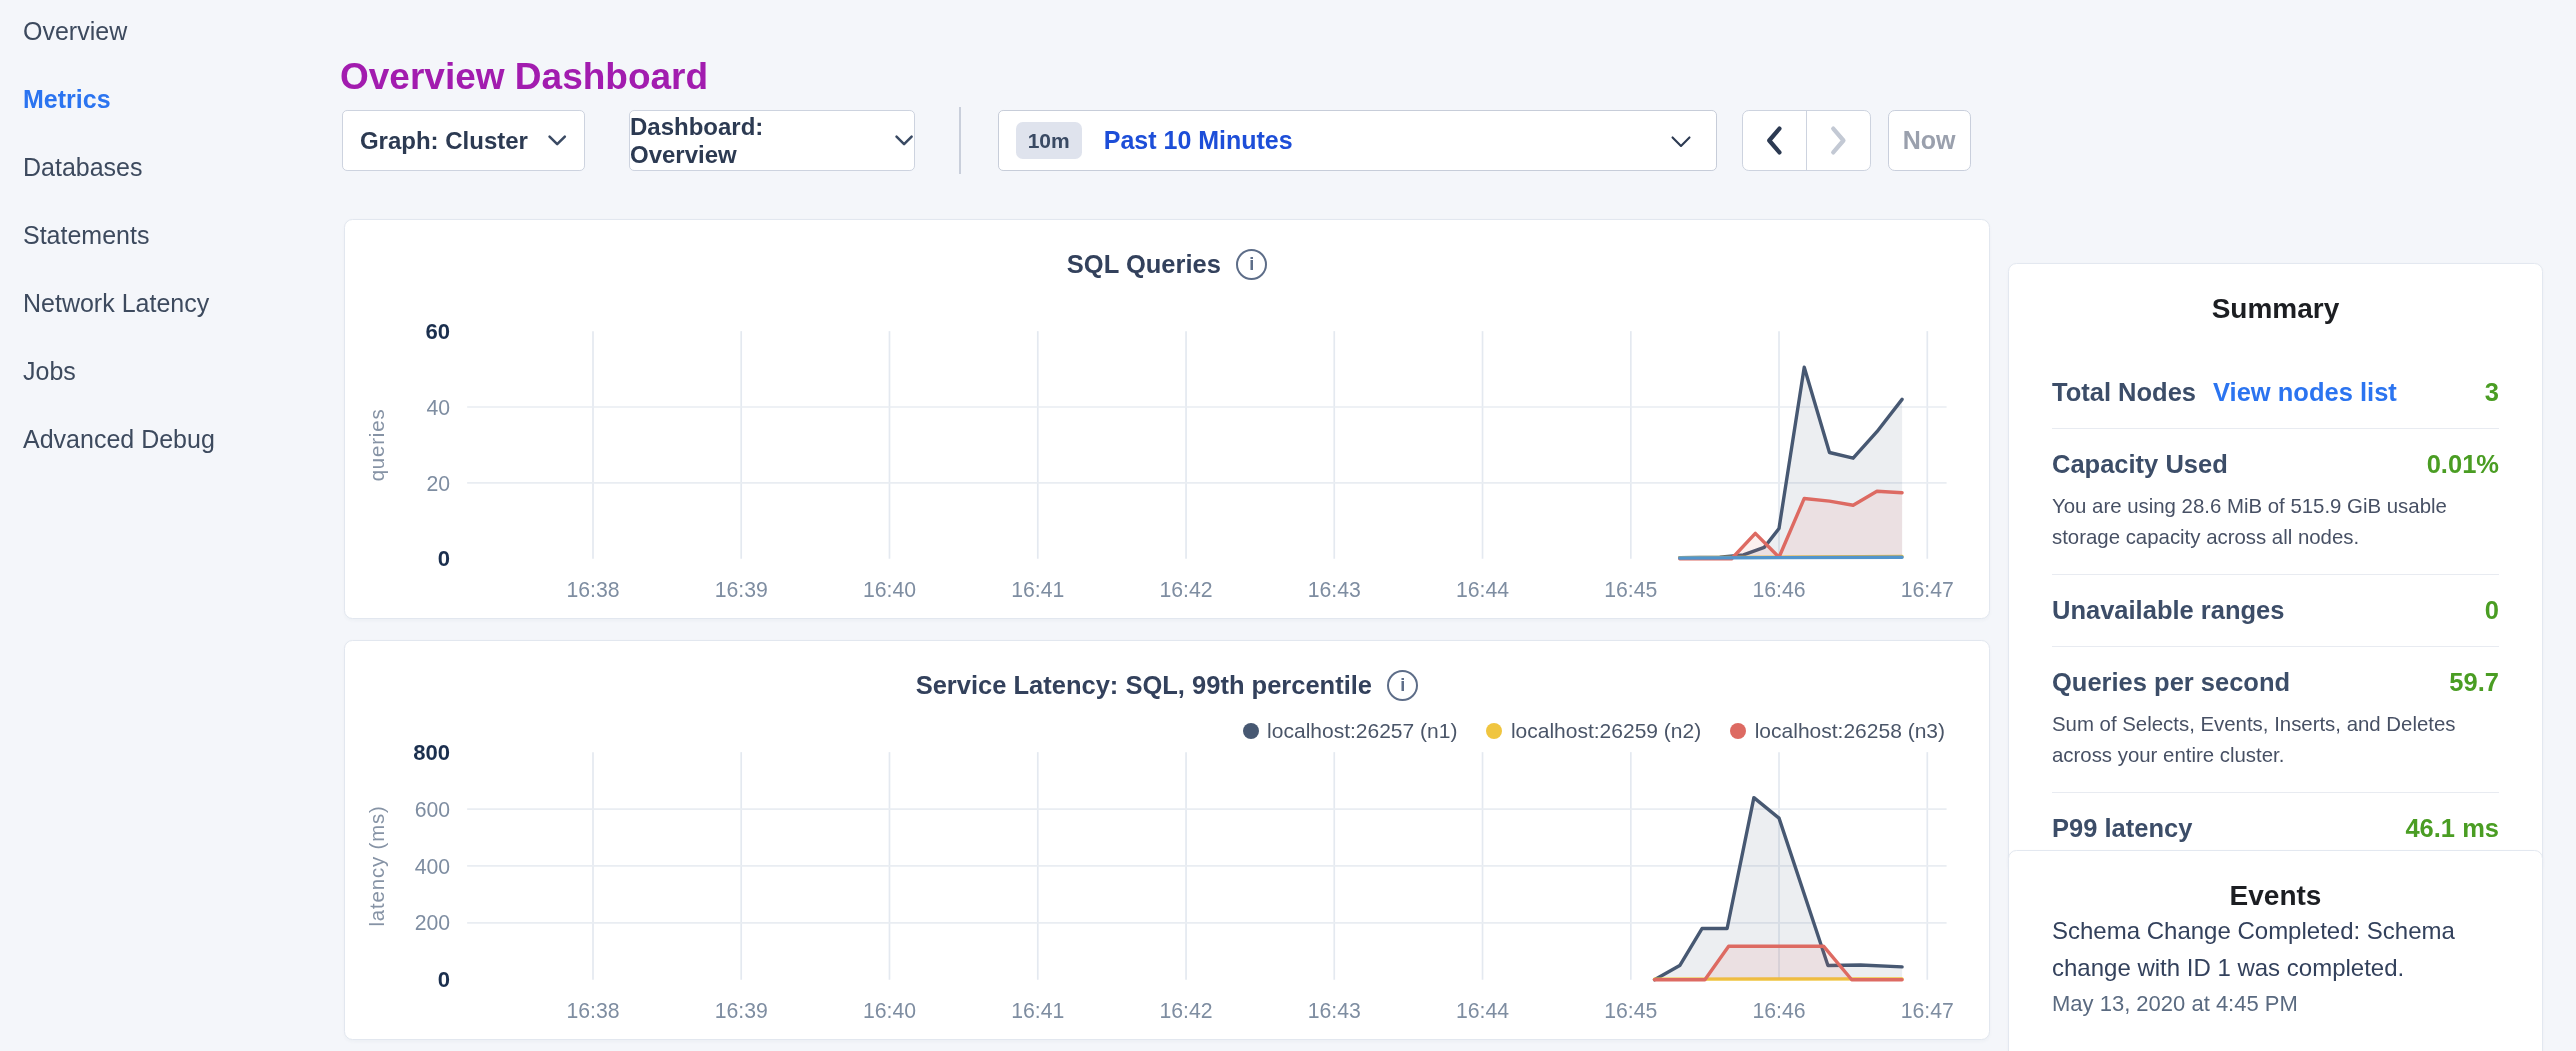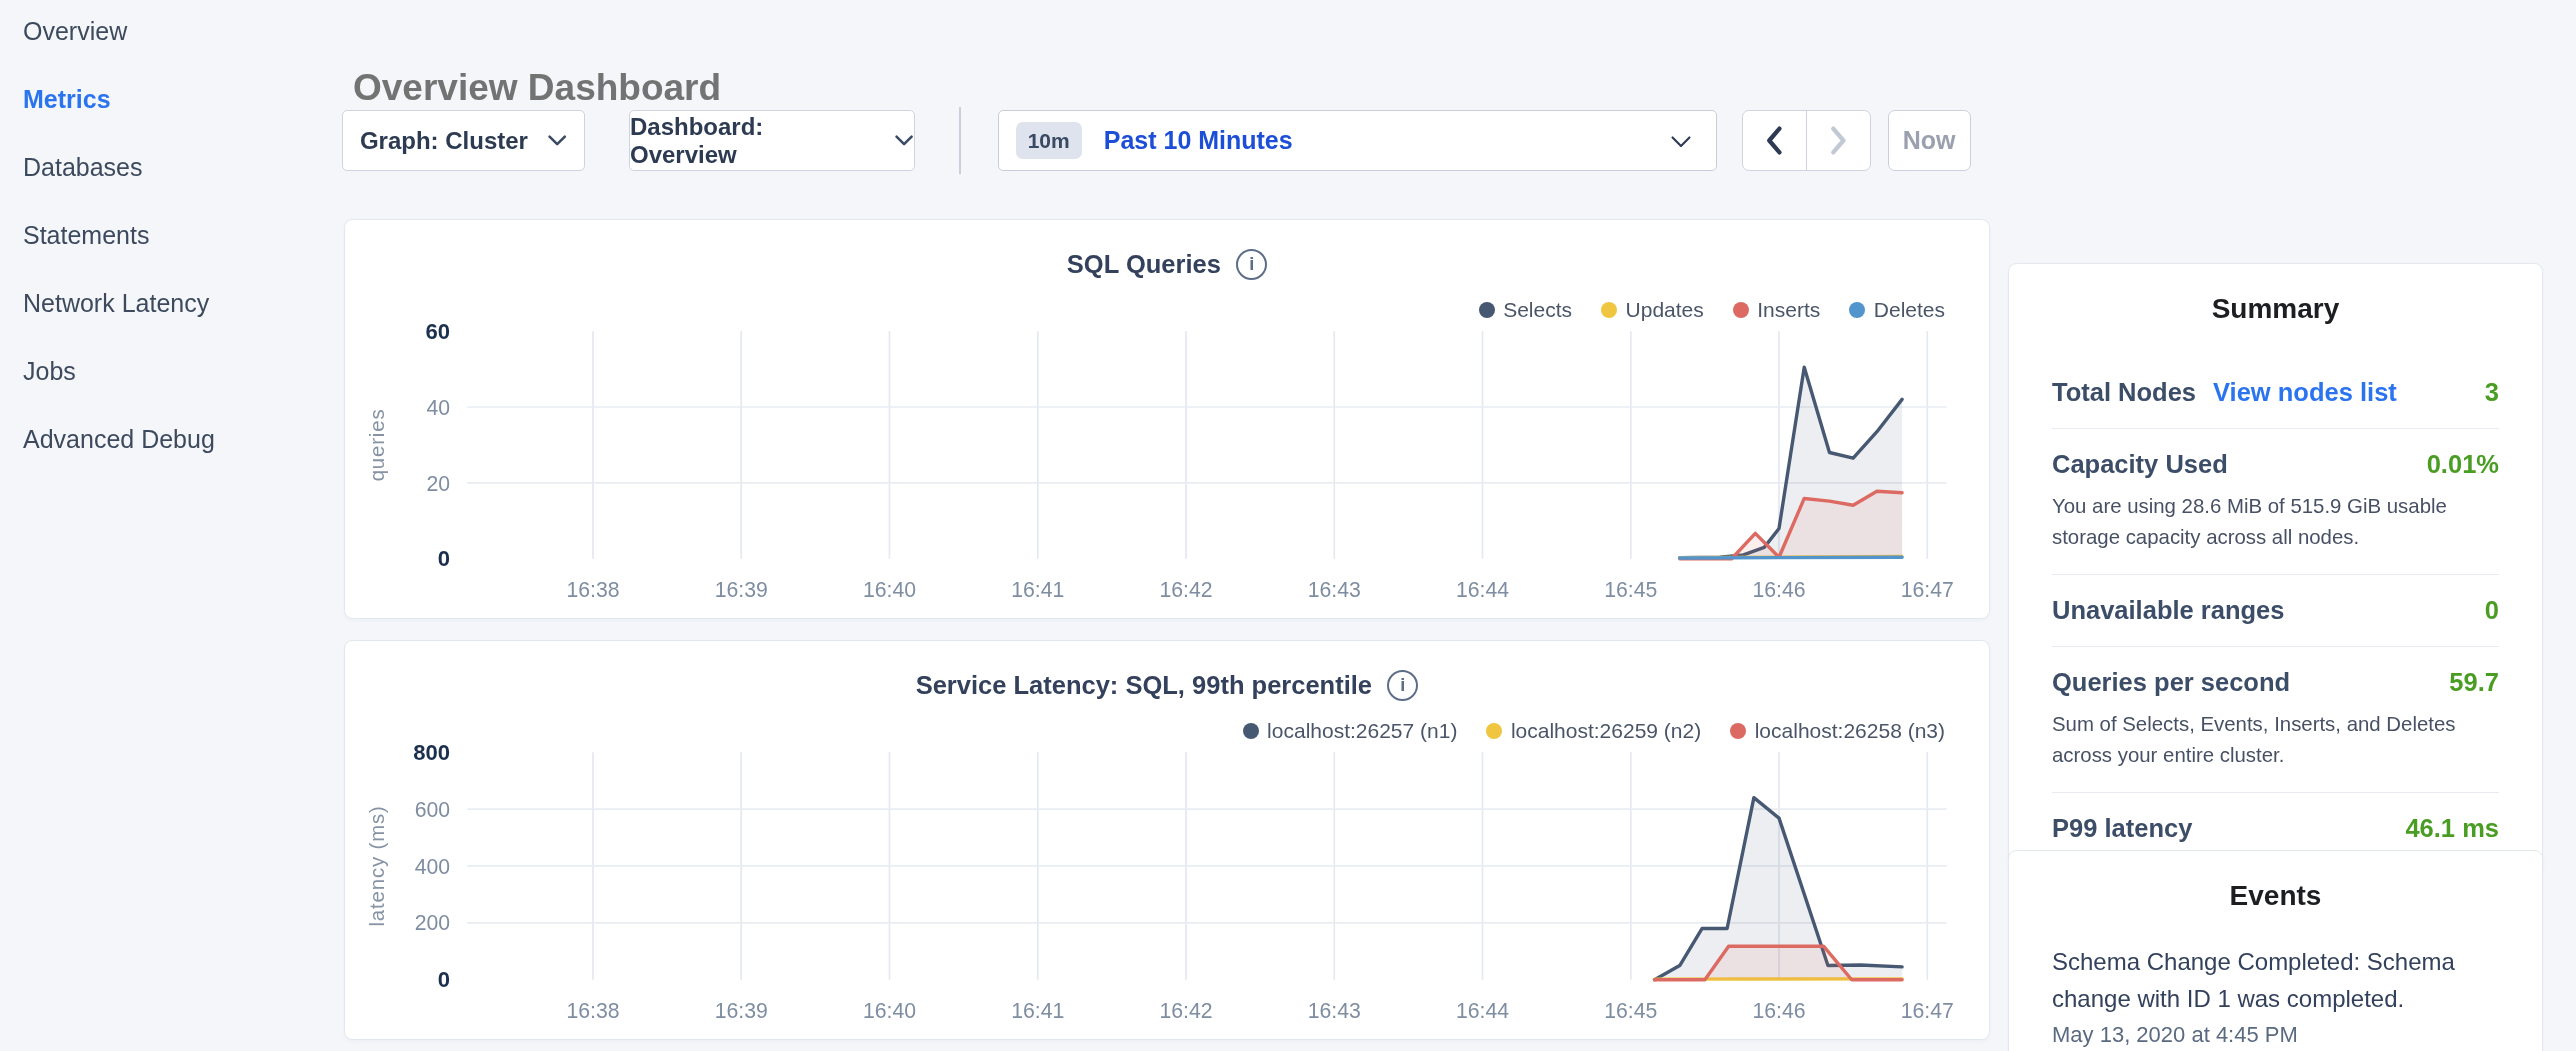--- a/index.html
+++ b/index.html
@@ -5,21 +5,21 @@
   html,body{margin:0;padding:0;}
   body{font-family:"Liberation Sans","DejaVu Sans",sans-serif;background:#f4f6fa;}
   #app{position:relative;width:2576px;height:1051px;background:#f4f6fa;overflow:hidden;}
 
   
   .sidebar{position:absolute;left:0;top:0;width:340px;height:1051px;padding-top:17px;box-sizing:border-box;}
   .nav-item{padding:0 0 0 23px;margin-bottom:39px;font-size:25px;line-height:29px;color:#3d4a5e;font-weight:500;cursor:pointer;}
   .nav-item.active{color:var(--accent-blue);font-weight:700;}
 
   
-  .page-title{position:absolute;left:340px;top:41px;font-size:37px;line-height:44px;font-weight:600;color:#737373;margin-left:13px;}
+  .page-title{position:absolute;left:340px;top:30px;font-size:37px;line-height:44px;font-weight:600;color:#a21caf;}
   .controls{position:absolute;left:342px;top:110px;height:61px;display:flex;align-items:stretch;}
   .dropdown{background:#fff;border:1.7px solid #cdd3df;border-radius:5.1px;display:flex;align-items:center;justify-content:center;gap:18.7px;font-size:24px;font-weight:700;color:#2c3a52;cursor:pointer;box-sizing:border-box;}
   .dd-graph{width:243px;}
   .dd-dashboard{width:286px;margin-left:44px;gap:20px;}
   .v-divider{width:1.7px;background:#c9cfdb;margin-left:44px;margin-top:-2.6px;margin-bottom:-2.6px;}
   .timepicker{width:719px;margin-left:37px;background:#fff;border:1.7px solid #c7cdd9;border-radius:5.1px;display:flex;align-items:center;box-sizing:border-box;cursor:pointer;position:relative;}
   .tw-badge{margin-left:17px;background:#dfe3ed;border-radius:6.8px;padding:6.8px 12px;font-size:21px;font-weight:700;color:#3a4a63;}
   .tw-label{margin-left:22px;font-size:25px;font-weight:700;color:#1d4ed8;}
   .tw-chevron{position:absolute;right:24px;top:23px;}
   .arrows{width:129px;margin-left:25px;background:#fff;border:1.7px solid #cdd3df;border-radius:6.8px;display:flex;box-sizing:border-box;}
@@ -51,21 +51,21 @@
   #summary-card{top:219px;height:608px;margin-top:44px;}
   #events-card{top:850px;height:272px;}
   .side-heading{margin-top:29px;text-align:center;font-size:28px;font-weight:700;color:#1c1e22;}
   .srow{padding:21px 0;border-top:1.7px solid #e8ebf1;}
   .srow.first{border-top:none;margin-top:32px;}
   .srow-main{display:flex;align-items:baseline;}
   .srow-label{font-size:25.5px;font-weight:700;color:#3c4d68;}
   .srow-link{font-size:25.5px;font-weight:700;color:var(--accent-blue);margin-left:17px;cursor:pointer;}
   .srow-value{margin-left:auto;font-size:25.5px;font-weight:700;color:var(--value-green);}
   .srow-desc{margin-top:12px;font-size:20.4px;line-height:31px;color:#475064;}
-  .event-text{margin-top:31px;font-size:24px;line-height:37px;color:#33415c;}
+  .event-text{font-size:24px;line-height:37px;color:#33415c;}
   .event-time{margin-top:5.1px;font-size:22px;color:#5a6a80;}
 </style>
 </head>
 <body>
 
 <div id="app">
 
   <nav class="sidebar">
     <div class="nav-item">Overview</div>
     <div class="nav-item active">Metrics</div>
@@ -111,38 +111,20 @@
           </svg>
       </div>
     </div>
     <div class="now-btn">Now</div>
   </div>
 
   <section class="chart-card" id="chart-card-0">
     <div class="chart-title-row">
       <span class="chart-title">SQL Queries</span>
       <span class="info-icon">i</span>
-    </div>
-    <div class="legend">
-      <span class="legend-item">
-          <span class="legend-dot" style="background: rgb(71, 88, 114);"></span>
-          <span class="legend-label">Selects</span>
-        </span>
-      <span class="legend-item">
-          <span class="legend-dot" style="background: rgb(240, 197, 63);"></span>
-          <span class="legend-label">Updates</span>
-        </span>
-      <span class="legend-item">
-          <span class="legend-dot" style="background: rgb(221, 106, 98);"></span>
-          <span class="legend-label">Inserts</span>
-        </span>
-      <span class="legend-item">
-          <span class="legend-dot" style="background: rgb(82, 149, 204);"></span>
-          <span class="legend-label">Deletes</span>
-        </span>
     </div>
     <svg class="chart-svg" width="1624" height="293" viewBox="0 0 1910 345">
         <line class="vgrid" x1="286.2" y1="19" x2="286.2" y2="287"></line>
         <text class="xtick" x="286.2" y="332">16:38</text>
         <line class="vgrid" x1="460.7" y1="19" x2="460.7" y2="287"></line>
         <text class="xtick" x="460.7" y="332">16:39</text>
         <line class="vgrid" x1="635.3" y1="19" x2="635.3" y2="287"></line>
         <text class="xtick" x="635.3" y="332">16:40</text>
         <line class="vgrid" x1="809.9" y1="19" x2="809.9" y2="287"></line>
         <text class="xtick" x="809.9" y="332">16:41</text>

